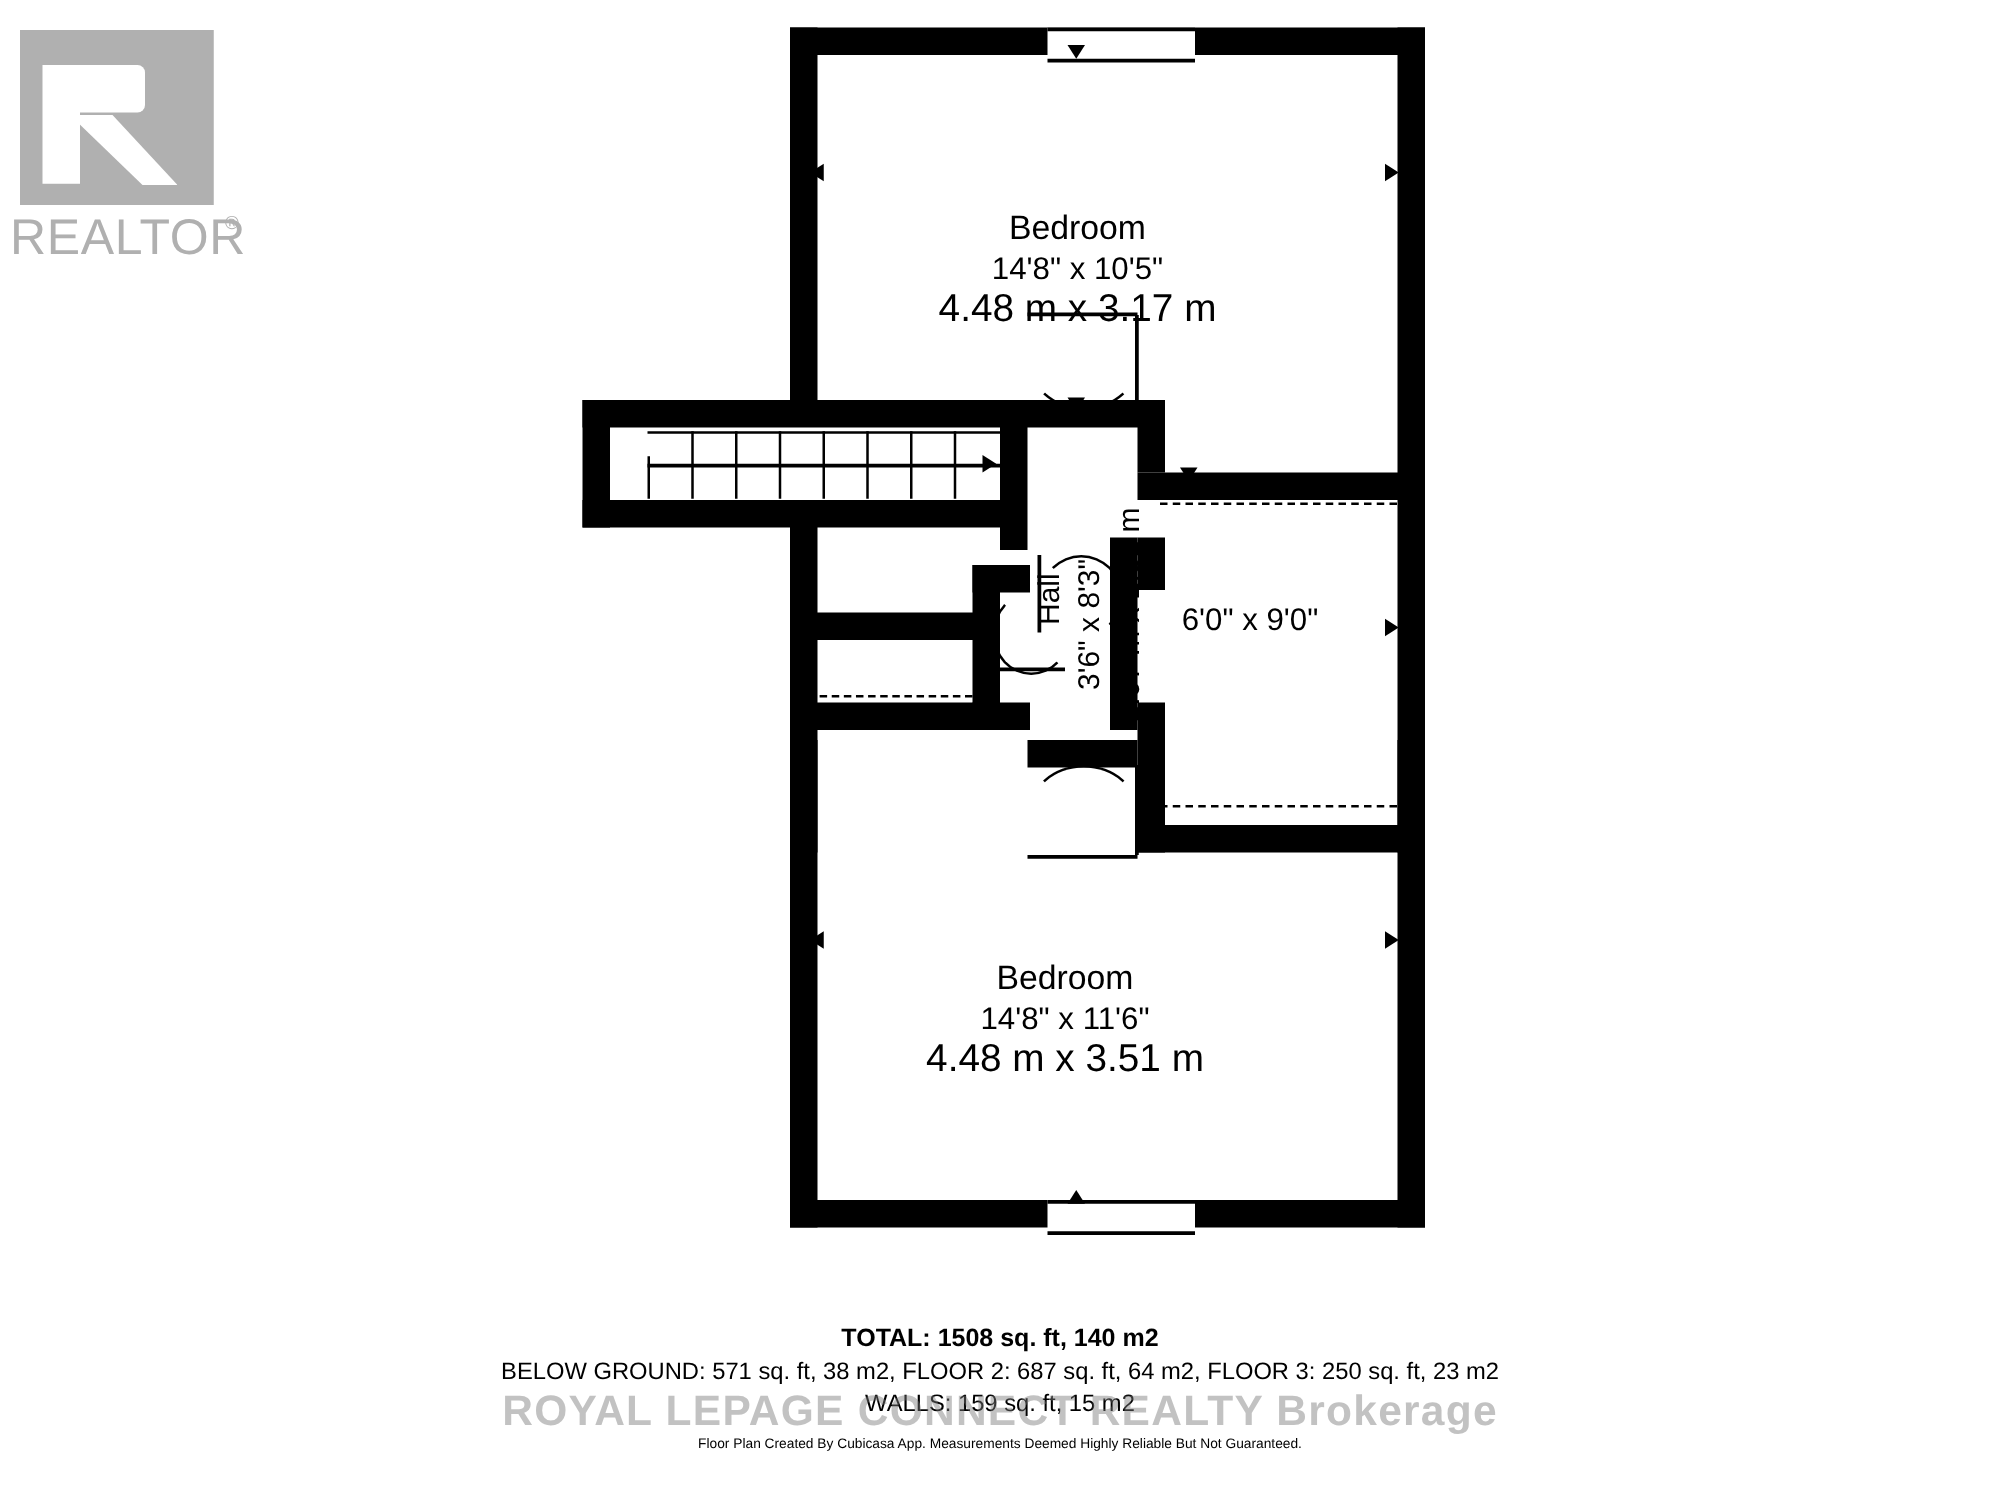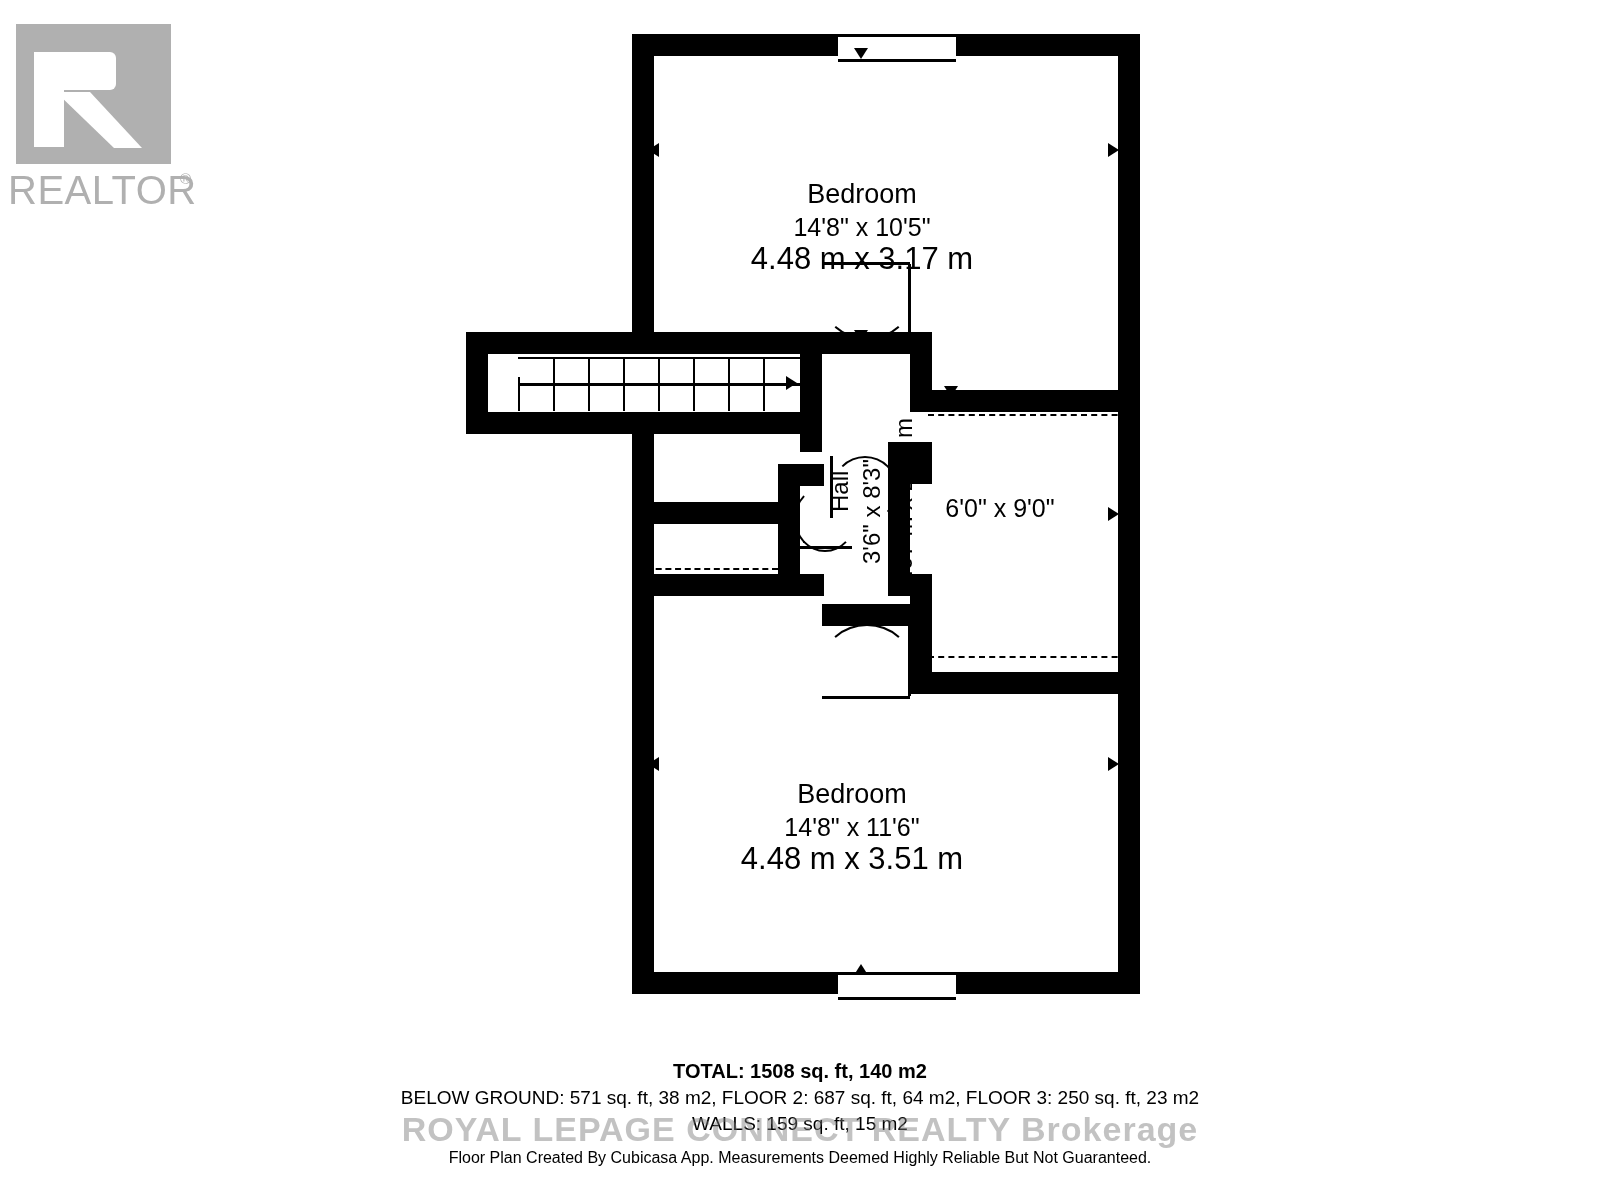--- a/index.html
+++ b/index.html
@@ -73,21 +73,21 @@
     left: 172px;
     top: 152px;
     font-size: 15px;
     color: #b0b0b0;
   }
 
   
   #floorplan {
     position: absolute;
     left: 0;
-    top: 12px;
+    top: 0;
     width: 1600px;
     height: 1060px;
   }
   .wall {
     position: absolute;
     background: #000000;
   }
   .window {
     position: absolute;
     background: #ffffff;
@@ -156,21 +156,21 @@
   }
   #footer .line {
     font-size: 19px;
     margin-top: 4px;
   }
   #footer .walls {
     font-size: 19px;
     margin-top: 4px;
   }
   #footer .disclaimer {
-    font-size: 16px;
+    font-size: 11px;
     margin-top: 14px;
   }
   #brokerage-watermark {
     position: absolute;
     left: 0;
     top: 1110px;
     width: 1600px;
     text-align: center;
     font-size: 34px;
     font-weight: bold;

